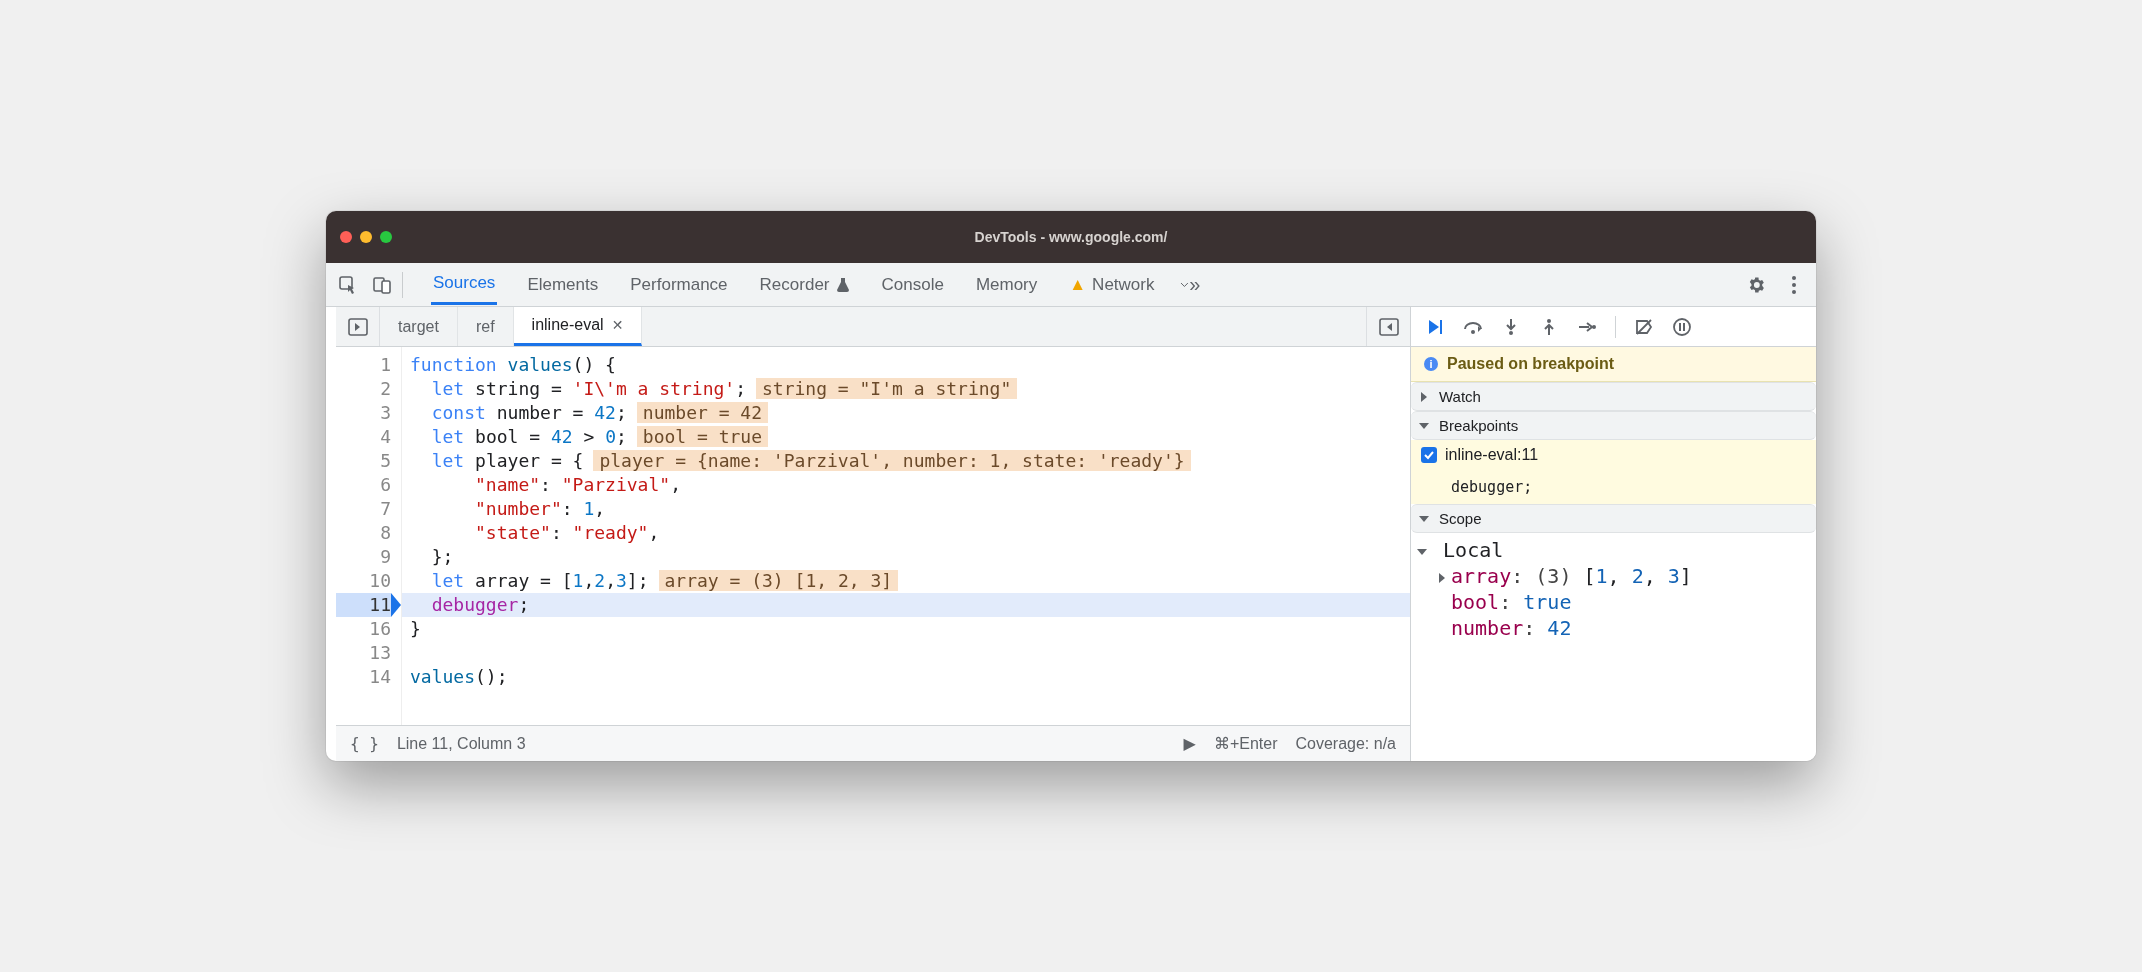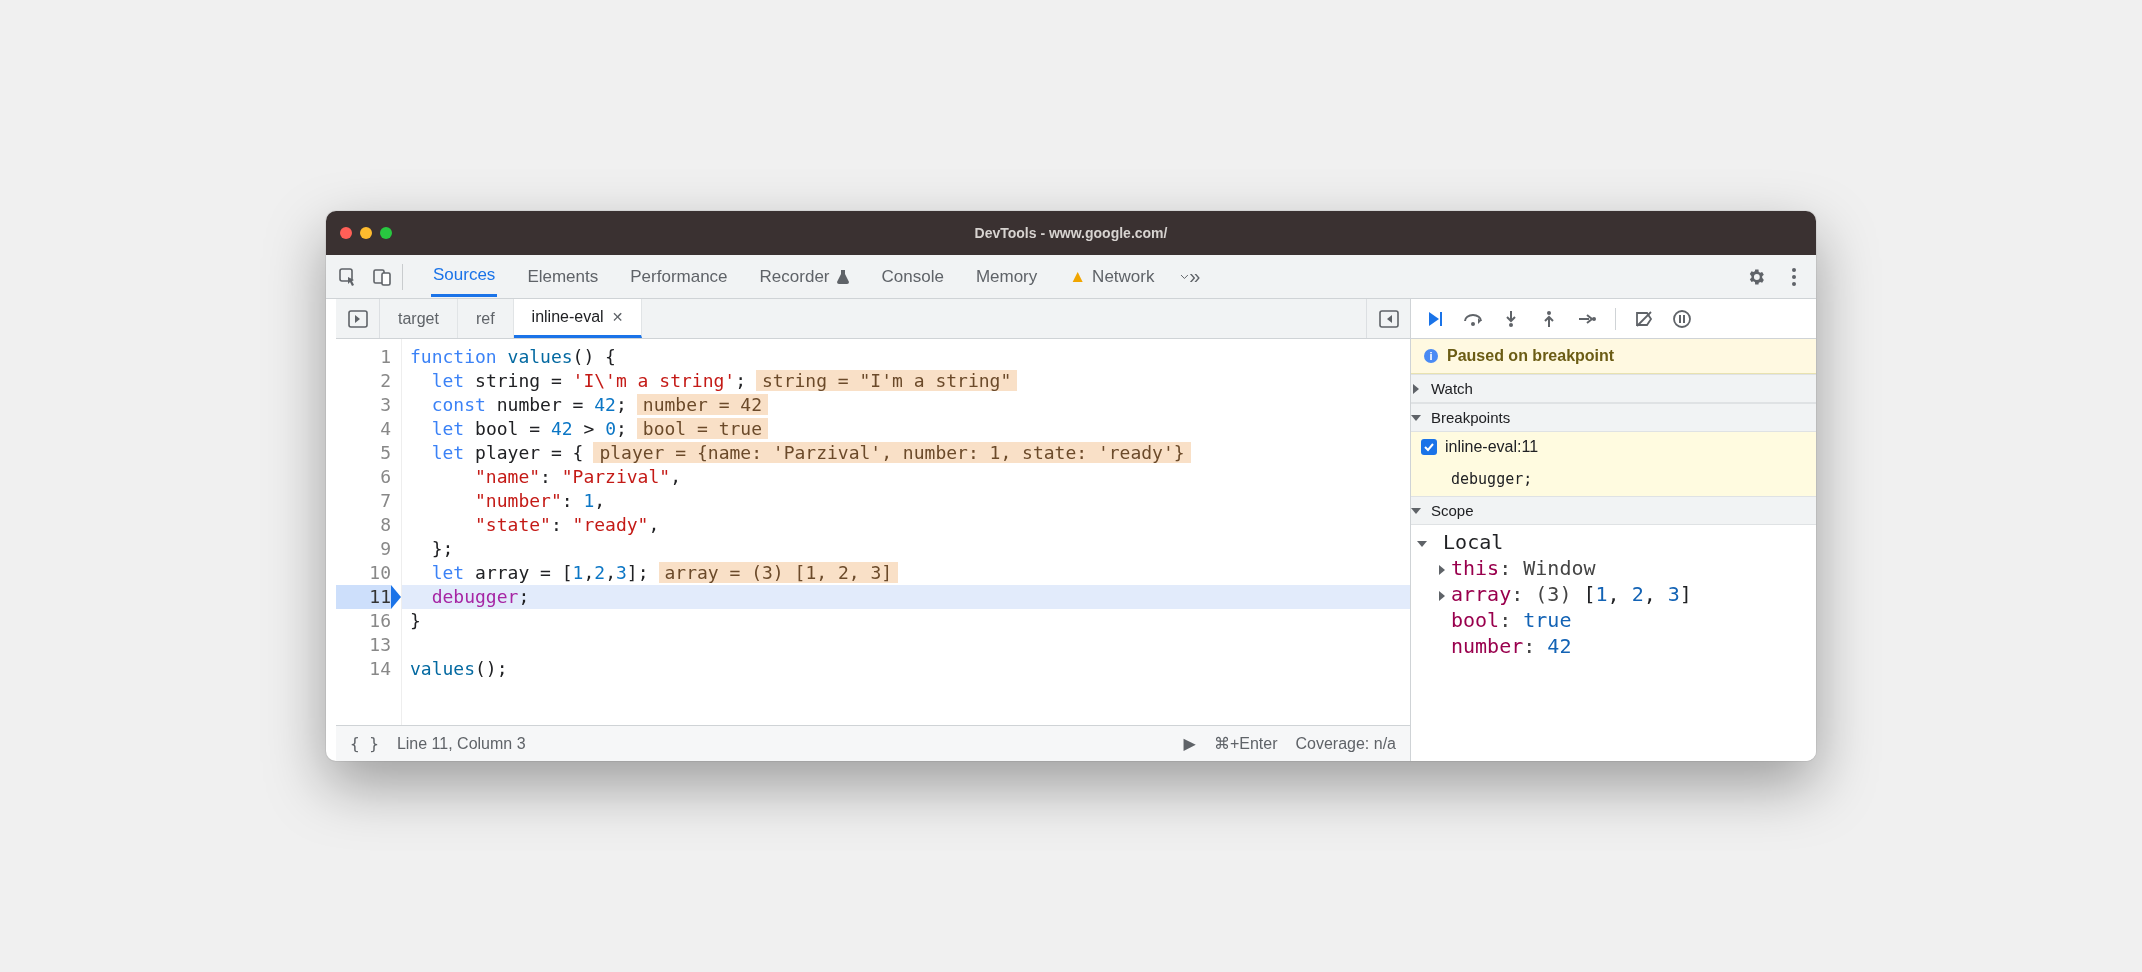--- a/index.html
+++ b/index.html
@@ -18,21 +18,21 @@
     border-radius: 10px;
     overflow: hidden;
     background: #fff;
     box-shadow: 0 24px 60px rgba(0,0,0,0.35), 0 0 0 1px rgba(0,0,0,0.05);
     display: flex;
     flex-direction: column;
   }
   
   .titlebar {
     background: #3a3131;
-    height: 44px;
+    height: 52px;
     display: flex;
     align-items: center;
     padding: 0 14px;
     position: relative;
     color: #d7d3d0;
   }
   .traffic { display: flex; gap: 8px; }
   .dot { width: 12px; height: 12px; border-radius: 50%; }
   .dot.red { background: #ff5f57; }
   .dot.yellow { background: #febc2e; }
@@ -124,21 +124,21 @@
     height: 40px; border-bottom:1px solid #cfd3d6; display:flex; align-items:center;
     gap:18px; padding:0 14px; color:#5f6368;
   }
   .dbg-toolbar .sep { width:1px; height:22px; background:#cfd3d6;}
   .paused-banner {
     background:#fff9e1; color:#6b5c14; padding:8px 12px; display:flex; align-items:center; gap:8px; font-weight:600;
     border-bottom:1px solid #e8e2b0;
   }
   .section-head {
     background:#f1f3f4; border-top:1px solid #dfe2e4; border-bottom:1px solid #dfe2e4;
-    padding:5px 2px; font-size:15px; display:flex; align-items:center; gap:6px; color:#202124;
+    padding:5px 10px; font-size:15px; display:flex; align-items:center; gap:6px; color:#202124;border-radius:6px;
   }
   .bp-entry { background:#fffbe0; padding:8px 10px 8px 40px; font-family: Menlo, monospace; font-size:15px;}
   .bp-row { display:flex; align-items:center; gap:8px; padding:6px 10px; background:#fffbe0;}
   .chk { width:16px; height:16px; background:#1a73e8; border-radius:3px; display:inline-flex; align-items:center; justify-content:center;}
   .scope-body { padding:4px 8px 10px 8px; font-family: Menlo, monospace; font-size:20px; line-height:26px;}
   .tri { display:inline-block; width:0;height:0; border-left:6px solid #5f6368; border-top:5px solid transparent; border-bottom:5px solid transparent; margin-right:6px;}
   .tri.down { transform: rotate(90deg);}
   .sc-key { color:#99004d;}
   .sc-num { color:#1363b5;}
   .sc-plain { color:#444;}
@@ -359,21 +359,20 @@
         <span class="tri down"></span>
         <span>Scope</span>
       </div>
 
       <div class="scope-body">
         <div>
           <span class="tri down"></span>
           <span>Local</span>
         </div>
         <div id="scope-items" style="padding-left:20px;">
-            <div><span class="tri"></span><span class="sc-key">this</span><span class="sc-plain">: </span><span class="sc-plain">Window</span></div>
             <div><span class="tri"></span><span class="sc-key">array</span><span class="sc-plain">: </span><span class="sc-plain">(3) </span>[<span class="sc-num">1</span>, <span class="sc-num">2</span>, <span class="sc-num">3</span>]</div>
             <div><span style="display:inline-block;width:12px;"></span><span class="sc-key">bool</span><span class="sc-plain">: </span><span class="sc-num">true</span></div>
             <div><span style="display:inline-block;width:12px;"></span><span class="sc-key">number</span><span class="sc-plain">: </span><span class="sc-num">42</span></div>
           </div>
       </div>
     </div>
 
   </div>
 </div>
 

